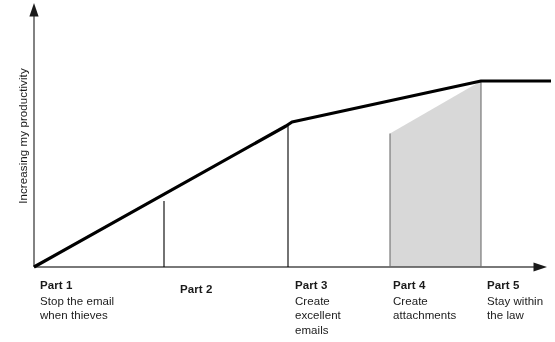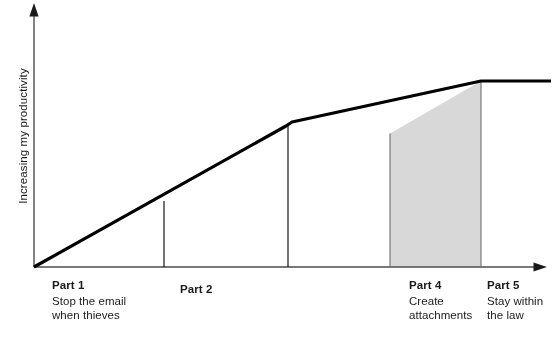--- a/index.html
+++ b/index.html
@@ -73,32 +73,38 @@
     <line x1="164" y1="267" x2="164" y2="201" stroke="#000000" stroke-width="1.1"></line>
     <line x1="288" y1="267" x2="288" y2="125" stroke="#000000" stroke-width="1.1"></line>
     <line x1="390" y1="267" x2="390" y2="133.5" stroke="#6e6e6e" stroke-width="1.1"></line>
     <line x1="481" y1="267" x2="481" y2="81" stroke="#6e6e6e" stroke-width="1.1"></line>
 
     <polyline points="34,267 286,126 292,122 481,81 551,81" fill="none" stroke="#000000" stroke-width="3.2" stroke-linejoin="round" stroke-linecap="butt"></polyline>
   </svg>
 
   <div class="axis-label-y">Increasing my productivity</div>
 
-  <div class="part-label" style="left:52px; top:278px; width:110px;">
+  <div class="part-label" style="left:40px; top:278px; width:110px;">
     <span class="part-title">Part 1</span>
     <span class="part-desc">Stop the email
 when thieves</span>
   </div>
 
   <div class="part-label" style="left:180px; top:282px; width:110px;">
     <span class="part-title">Part 2</span>
   </div>
 
+  <div class="part-label" style="left:295px; top:278px; width:95px;">
+    <span class="part-title">Part 3</span>
+    <span class="part-desc">Create
+excellent
+emails</span>
+  </div>
 
-  <div class="part-label" style="left:393px; top:278px; width:95px;margin-left:16px;">
+  <div class="part-label" style="left:393px; top:278px; width:95px;">
     <span class="part-title">Part 4</span>
     <span class="part-desc">Create
 attachments</span>
   </div>
 
   <div class="part-label" style="left:487px; top:278px; width:75px;">
     <span class="part-title">Part 5</span>
     <span class="part-desc">Stay within
 the law</span>
   </div>

